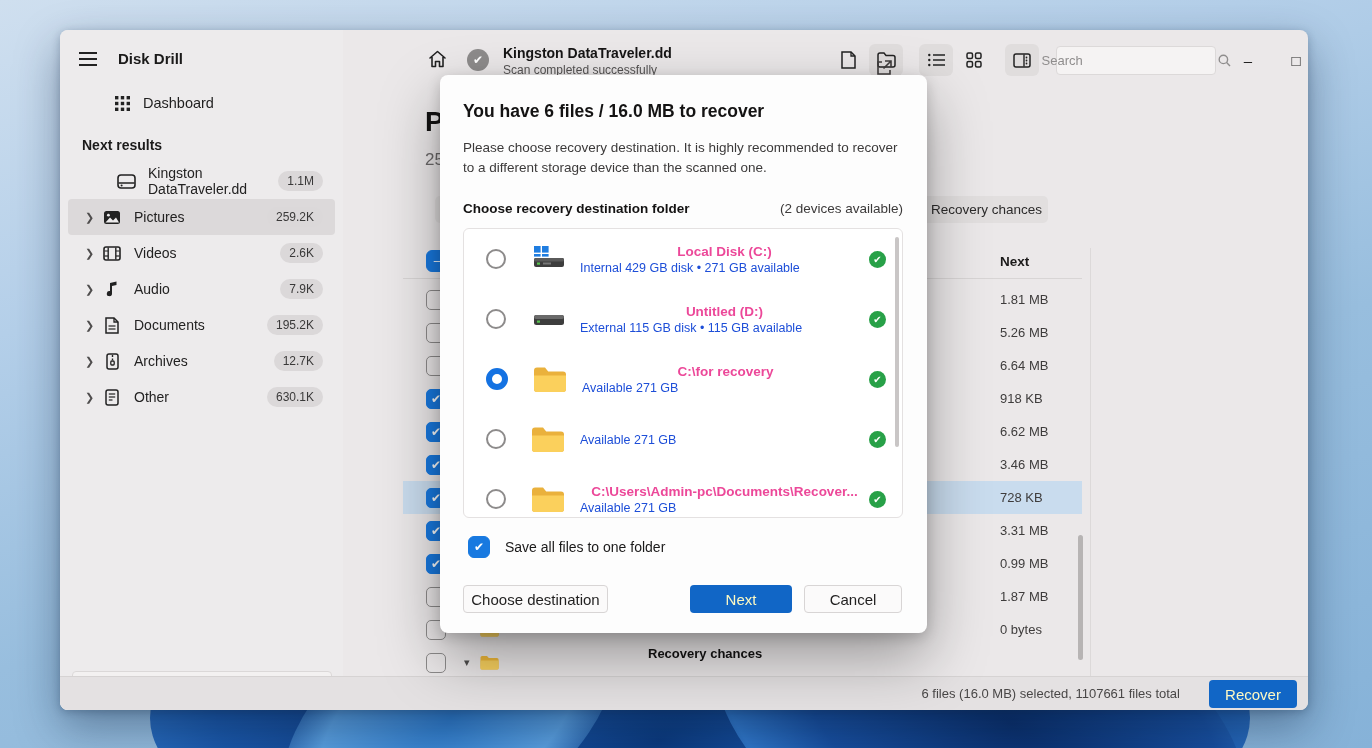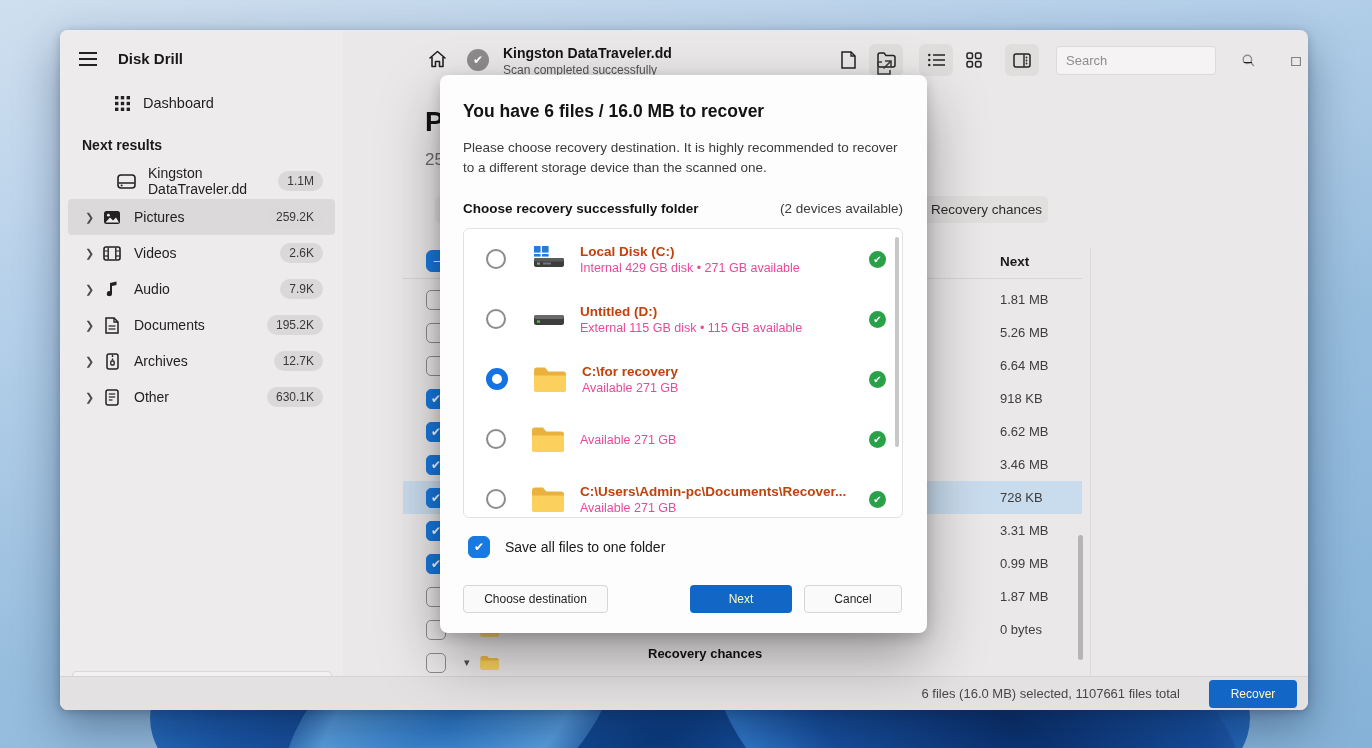--- a/index.html
+++ b/index.html
@@ -43,21 +43,21 @@
   .topbar { position:absolute; left:0; top:0; width:965px; height:58px; }
   .tb-home { position:absolute; left:85px; top:20px; }
   .tb-check { position:absolute; left:124px; top:19px; width:22px; height:22px; border-radius:50%; background:#8d8b8b;
     display:flex; align-items:center; justify-content:center; color:#fff; font-size:12px; }
   .tb-titles { position:absolute; left:160px; top:15px; }
   .tb-title { font-size:14px; font-weight:bold; color:#161515; }
   .tb-sub { font-size:12px; color:#555353; margin-top:2px; }
   .tb-btn { position:absolute; top:14px; width:34px; height:32px; border-radius:6px; display:flex; align-items:center; justify-content:center; cursor:pointer; }
   .tb-btn.active { background:#e0dddd; }
   .search { position:absolute; left:713px; top:16px; width:160px; height:29px; background:#f5f3f3; border:1px solid #dcd9d9;
-    border-radius:4px; display:flex; align-items:center; padding:0 9px; }
+    border-radius:4px; display:flex; align-items:center; padding:0 9px;justify-content:center; }
   .search input { flex:1; border:none; outline:none; background:transparent; font-size:13px; color:#333; font-family:inherit; }
   .search input::placeholder { color:#8f8d8d; }
   .winctl { position:absolute; top:16px; width:30px; height:28px; display:flex; align-items:center; justify-content:center; font-size:15px; color:#222; cursor:pointer; }
 
   .page-title { position:absolute; left:82px; top:76px; font-size:28px; font-weight:bold; color:#141313; }
   .page-sub { position:absolute; left:82px; top:120px; font-size:17px; color:#6b6969; }
   .chip { position:absolute; top:166px; height:27px; background:#e2dfdf; border-radius:5px; display:flex; align-items:center;
     gap:8px; padding:0 11px; font-size:13.5px; color:#2c2b2b; cursor:pointer; }
   .chip.show { left:92px; }
   .chip.chances { left:577px; width:128px; }
@@ -90,40 +90,40 @@
   .thumb { position:absolute; left:358px; top:248px; width:132px; height:174px; box-shadow:0 1px 3px rgba(0,0,0,.25); }
   .pv-name { position:absolute; left:305px; top:438px; font-size:15px; font-weight:bold; color:#141313; }
   .pv-line { position:absolute; left:305px; font-size:13px; color:#5d5b5b; }
   .pv-path-label, .pv-chances-label { position:absolute; left:305px; font-size:13px; font-weight:bold; color:#141313; }
   .pv-path { position:absolute; left:305px; font-size:12.5px; color:#5d5b5b; line-height:18px; width:250px; }
   .pv-scroll { position:absolute; left:548px; top:235px; width:6px; height:125px; border-radius:3px; background:#c3c0c0; }
 
   
   .bottombar { position:absolute; left:0; top:646px; width:1248px; height:34px; background:#e4e1e2; border-top:1px solid #d6d3d3; }
   .bb-status { position:absolute; right:128px; top:9px; font-size:13px; color:#494747; }
-  .btn { display:flex; align-items:center; justify-content:center; border-radius:4px; font-size:12px; cursor:pointer; font-family:inherit; }
+  .btn { display:flex; align-items:center; justify-content:center; border-radius:4px; font-size:15px; cursor:pointer; font-family:inherit; }
   .btn.blue { background:#1166c6; color:#fef9c3; }
   .btn.white { background:#fbfafa; border:1px solid #d8d5d5; color:#201f1f; }
   .bb-recover { position:absolute; right:11px; top:3px; width:88px; height:28px; }
 
   
   .modal { position:absolute; left:380px; top:45px; width:487px; height:558px; background:#fdfdfd; border-radius:8px;
     box-shadow:0 25px 60px rgba(0,0,0,.35), 0 4px 14px rgba(0,0,0,.18); }
   .m-title { position:absolute; left:23px; top:26px; font-size:17.5px; font-weight:bold; color:#141313;text-align:right; }
   .m-desc { position:absolute; left:23px; top:63px; width:445px; font-size:13.5px; color:#3c3a3a; line-height:20px; }
   .m-sec { position:absolute; left:23px; top:126px; font-size:13.5px; font-weight:bold; color:#141313; }
   .m-dev { position:absolute; right:24px; top:126px; font-size:13.5px; color:#3c3a3a; }
   .m-list { position:absolute; left:23px; top:153px; width:440px; height:290px; background:#fff; border:1px solid #e4e1e1;
     border-radius:6px; overflow:hidden; }
   .m-opt { position:relative; height:60px; display:flex; align-items:center; cursor:pointer; }
   .m-opt .radio { margin-left:22px; }
   .m-opt .oicon { width:36px; margin-left:24px; display:flex; justify-content:center; }
   .m-opt .otxt { margin-left:14px; flex:1; }
-  .m-opt .oname { font-size:13.5px; font-weight:bold; color:#c2410c; }
-  .m-opt .osub { font-size:12.5px; color:#ec4899; margin-top:2px; }
+  .m-opt .oname { font-size:13.5px; font-weight:bold; color:#ec4899;text-align:center; }
+  .m-opt .osub { font-size:12.5px; color:#1d4ed8; margin-top:2px; }
   .m-opt .gcheck { margin-right:16px; }
   .m-scroll { position:absolute; right:3px; top:8px; width:4px; height:210px; border-radius:2px; background:#c9c6c6; }
   .m-save { position:absolute; left:28px; top:461px; display:flex; align-items:center; gap:15px; }
   .m-save .lbl { font-size:14px; color:#1b1a1a; }
   .m-btn-choose { position:absolute; left:23px; top:510px; width:145px; height:28px; }
   .m-btn-next { position:absolute; left:250px; top:510px; width:102px; height:28px; }
   .m-btn-cancel { position:absolute; left:364px; top:510px; width:98px; height:28px; }
 
   svg { display:block; }
 </style>
@@ -502,21 +502,21 @@
   </div>
 
   <div class="bottombar">
     <span class="bb-status">6 files (16.0 MB) selected, 1107661 files total</span>
     <div class="btn blue bb-recover">Recover</div>
   </div>
 
   <div class="modal">
     <div class="m-title">You have 6 files / 16.0 MB to recover</div>
     <div class="m-desc">Please choose recovery destination. It is highly recommended to recover to a different storage device than the scanned one.</div>
-    <div class="m-sec">Choose recovery successfully folder</div>
+    <div class="m-sec">Choose recovery destination folder</div>
     <div class="m-dev">(2 devices available)</div>
 
     <div class="m-list">
 
       <div class="m-opt">
         <span class="radio"></span>
         <span class="oicon">
           <svg width="34" height="26" viewBox="0 0 34 26">
               <rect x="3" y="12" width="30" height="9" rx="2" fill="#3d3d3d"></rect>
               <rect x="3" y="12" width="30" height="3.5" rx="1.5" fill="#5a5a5a"></rect>

